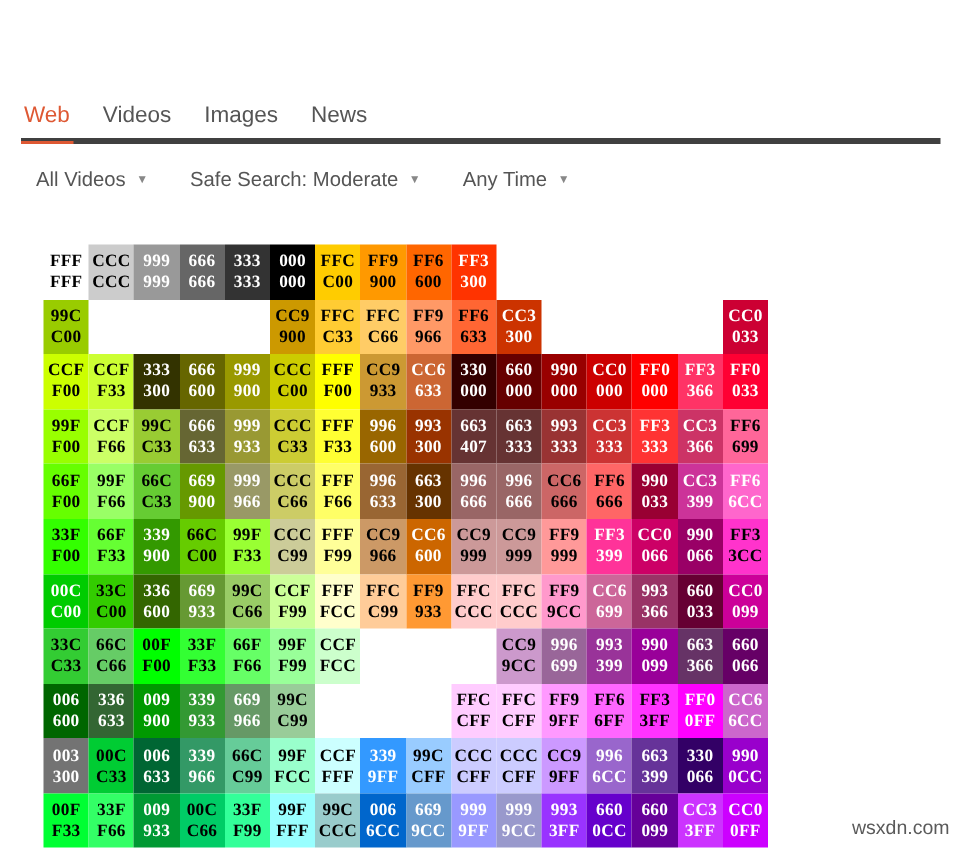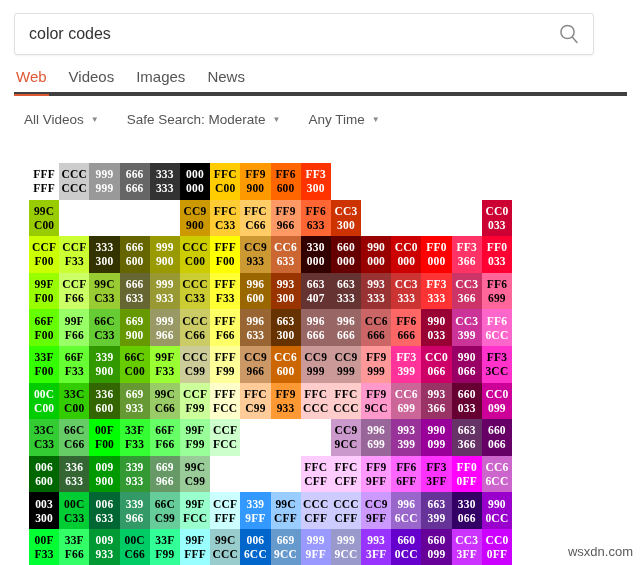--- a/index.html
+++ b/index.html
@@ -124,31 +124,20 @@
     font-size: 13px;
     color: #5a5a5a;
     font-family: "Liberation Sans", sans-serif;
   }
 </style>
 </head>
 <body>
 
 <div id="page">
 
-  <div class="searchbar">
-    <input type="text" value="color codes" placeholder="Search the web without being tracked" style="">
-    <button class="search-btn">
-      <span>
-        <svg width="22" height="22" viewBox="0 0 22 22" fill="none">
-          <circle cx="9.5" cy="9" r="6.6" stroke="#888" stroke-width="1.5"></circle>
-          <line x1="14.3" y1="14" x2="19" y2="19.4" stroke="#888" stroke-width="1.5" stroke-linecap="round"></line>
-        </svg>
-      </span>
-    </button>
-  </div>
 
   <div class="tabs">
     <div class="tab active">Web</div>
     <div class="tab">Videos</div>
     <div class="tab">Images</div>
     <div class="tab">News</div>
   </div>
 
   <div class="filters">
     <div class="filter">
@@ -675,21 +664,21 @@
         <span>3FF</span>
       </div>
       <div class="cell" style="background: rgb(255, 0, 255); color: rgb(255, 255, 255);">
         <span>FF0</span>
         <span>0FF</span>
       </div>
       <div class="cell" style="background: rgb(204, 102, 204); color: rgb(255, 255, 255);">
         <span>CC6</span>
         <span>6CC</span>
       </div>
-      <div class="cell" style="background: #000000; color: rgb(255, 255, 255);">
+      <div class="cell" style="background: #737373; color: rgb(255, 255, 255);">
         <span>003</span>
         <span>300</span>
       </div>
       <div class="cell" style="background: rgb(0, 204, 51); color: rgb(0, 0, 0);">
         <span>00C</span>
         <span>C33</span>
       </div>
       <div class="cell" style="background: rgb(0, 102, 51); color: rgb(255, 255, 255);">
         <span>006</span>
         <span>633</span>

